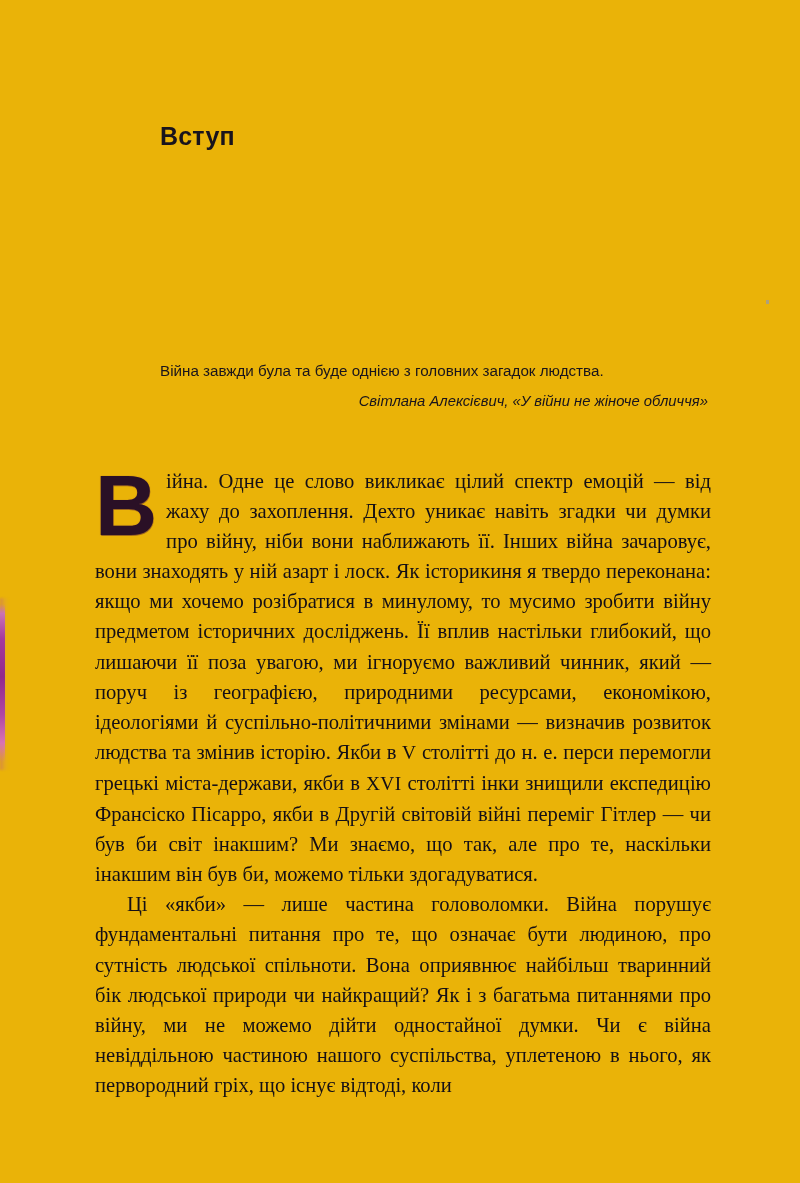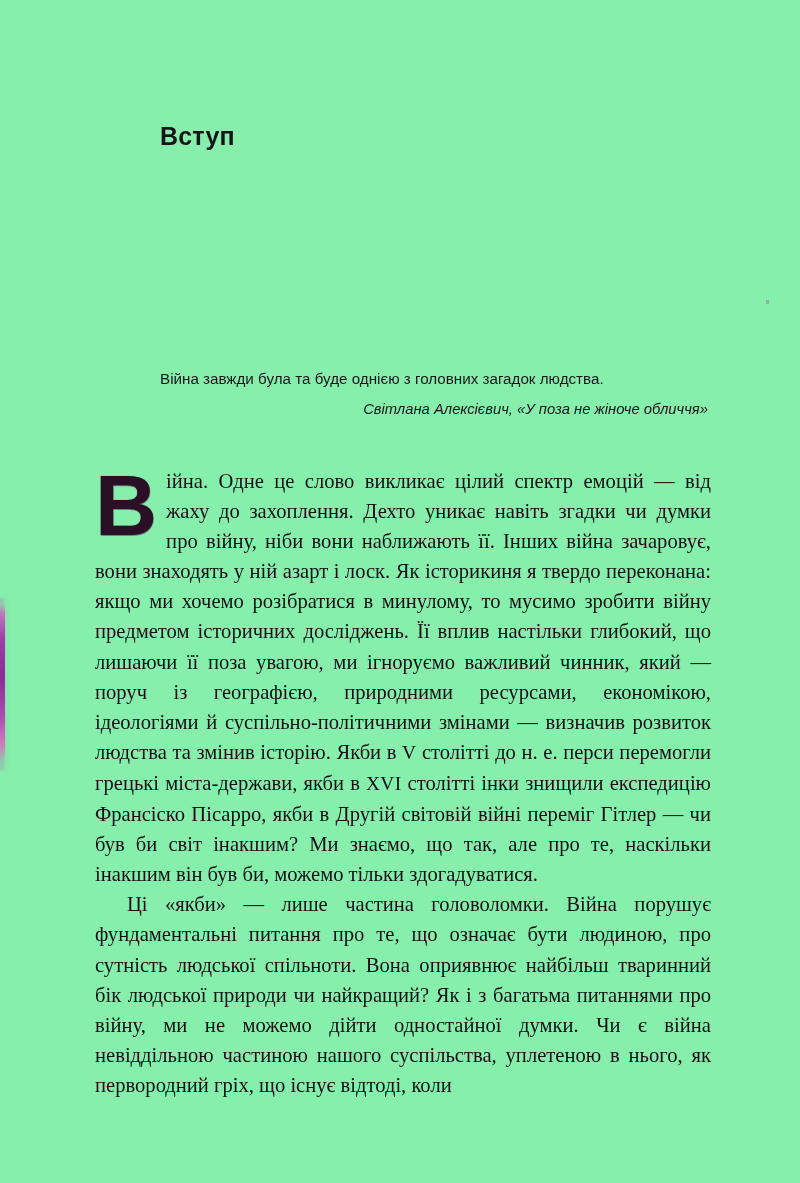--- a/index.html
+++ b/index.html
@@ -6,21 +6,21 @@
   html, body {
     margin: 0;
     padding: 0;
     background: #ffffff;
   }
 
   .page {
     position: relative;
     width: 800px;
     height: 1183px;
-    background: #86efac;
+    background: #eab308;
     overflow: hidden;
     box-sizing: border-box;
   }
 
   
   .bleed-strip {
     position: absolute;
     left: 0px;
     top: 604px;
     width: 5px;
@@ -78,21 +78,20 @@
     top: 360px;
     width: 548px;
   }
   .epigraph-quote {
     font-family: "Liberation Sans", sans-serif;
     font-size: 15.2px;
     line-height: 22px;
     color: #19141c;
     text-align: left;
     white-space: nowrap;
-    margin-top: 8px;
   }
   .epigraph-source {
     margin-top: 9px;
     font-family: "Liberation Sans", sans-serif;
     font-style: italic;
     font-size: 14.8px;
     line-height: 21px;
     color: #19141c;
     text-align: right;
     white-space: nowrap;
@@ -148,21 +147,21 @@
 <div class="page">
 
   <div class="bleed-strip-soft"></div>
   <div class="bleed-strip"></div>
   <div class="speck"></div>
 
   <h1 class="chapter-title">Вступ</h1>
 
   <div class="epigraph">
     <div class="epigraph-quote">Війна завжди була та буде однією з головних загадок людства.</div>
-    <div class="epigraph-source">Світлана Алексієвич, «У поза не жіноче обличчя»</div>
+    <div class="epigraph-source">Світлана Алексієвич, «У війни не жіноче обличчя»</div>
   </div>
 
   <div class="body-copy">
 
     <p class="para">
       <span class="dropcap">В</span><span class="lead-bold">ійна.</span><span> Одне це слово викликає цілий спектр емоцій — від жаху до захоплення. Дехто уникає навіть згадки чи думки про війну, ніби вони наближають її. Інших війна зачаровує, вони знаходять у ній азарт і лоск. Як історикиня я твердо переконана: якщо ми хочемо розібратися в минулому, то мусимо зробити війну предметом історичних досліджень. Її вплив настільки глибокий, що лишаючи її поза увагою, ми ігноруємо важливий чинник, який — поруч із географією, природними ресурсами, економікою, ідеологіями й суспільно-політичними змінами — визначив розвиток людства та змінив історію. Якби в </span><span class="smallcap">V</span><span> столітті до н. е. перси перемогли грецькі міста-держави, якби в </span><span class="smallcap">XVI</span><span> столітті інки знищили експедицію Франсіско Пісарро, якби в Другій світовій війні переміг Гітлер — чи був би світ інакшим? Ми знаємо, що так, але про те, наскільки інакшим він був би, можемо тільки здогадуватися.</span>
     </p>
 
     <p class="para">Ці «якби» — лише частина головоломки. Війна порушує фундаментальні питання про те, що означає бути людиною, про сутність людської спільноти. Вона оприявнює найбільш тваринний бік людської природи чи найкращий? Як і з багатьма питаннями про війну, ми не можемо дійти одностайної думки. Чи є війна невіддільною частиною нашого суспільства, уплетеною в нього, як первородний гріх, що існує відтоді, коли</p>
 

